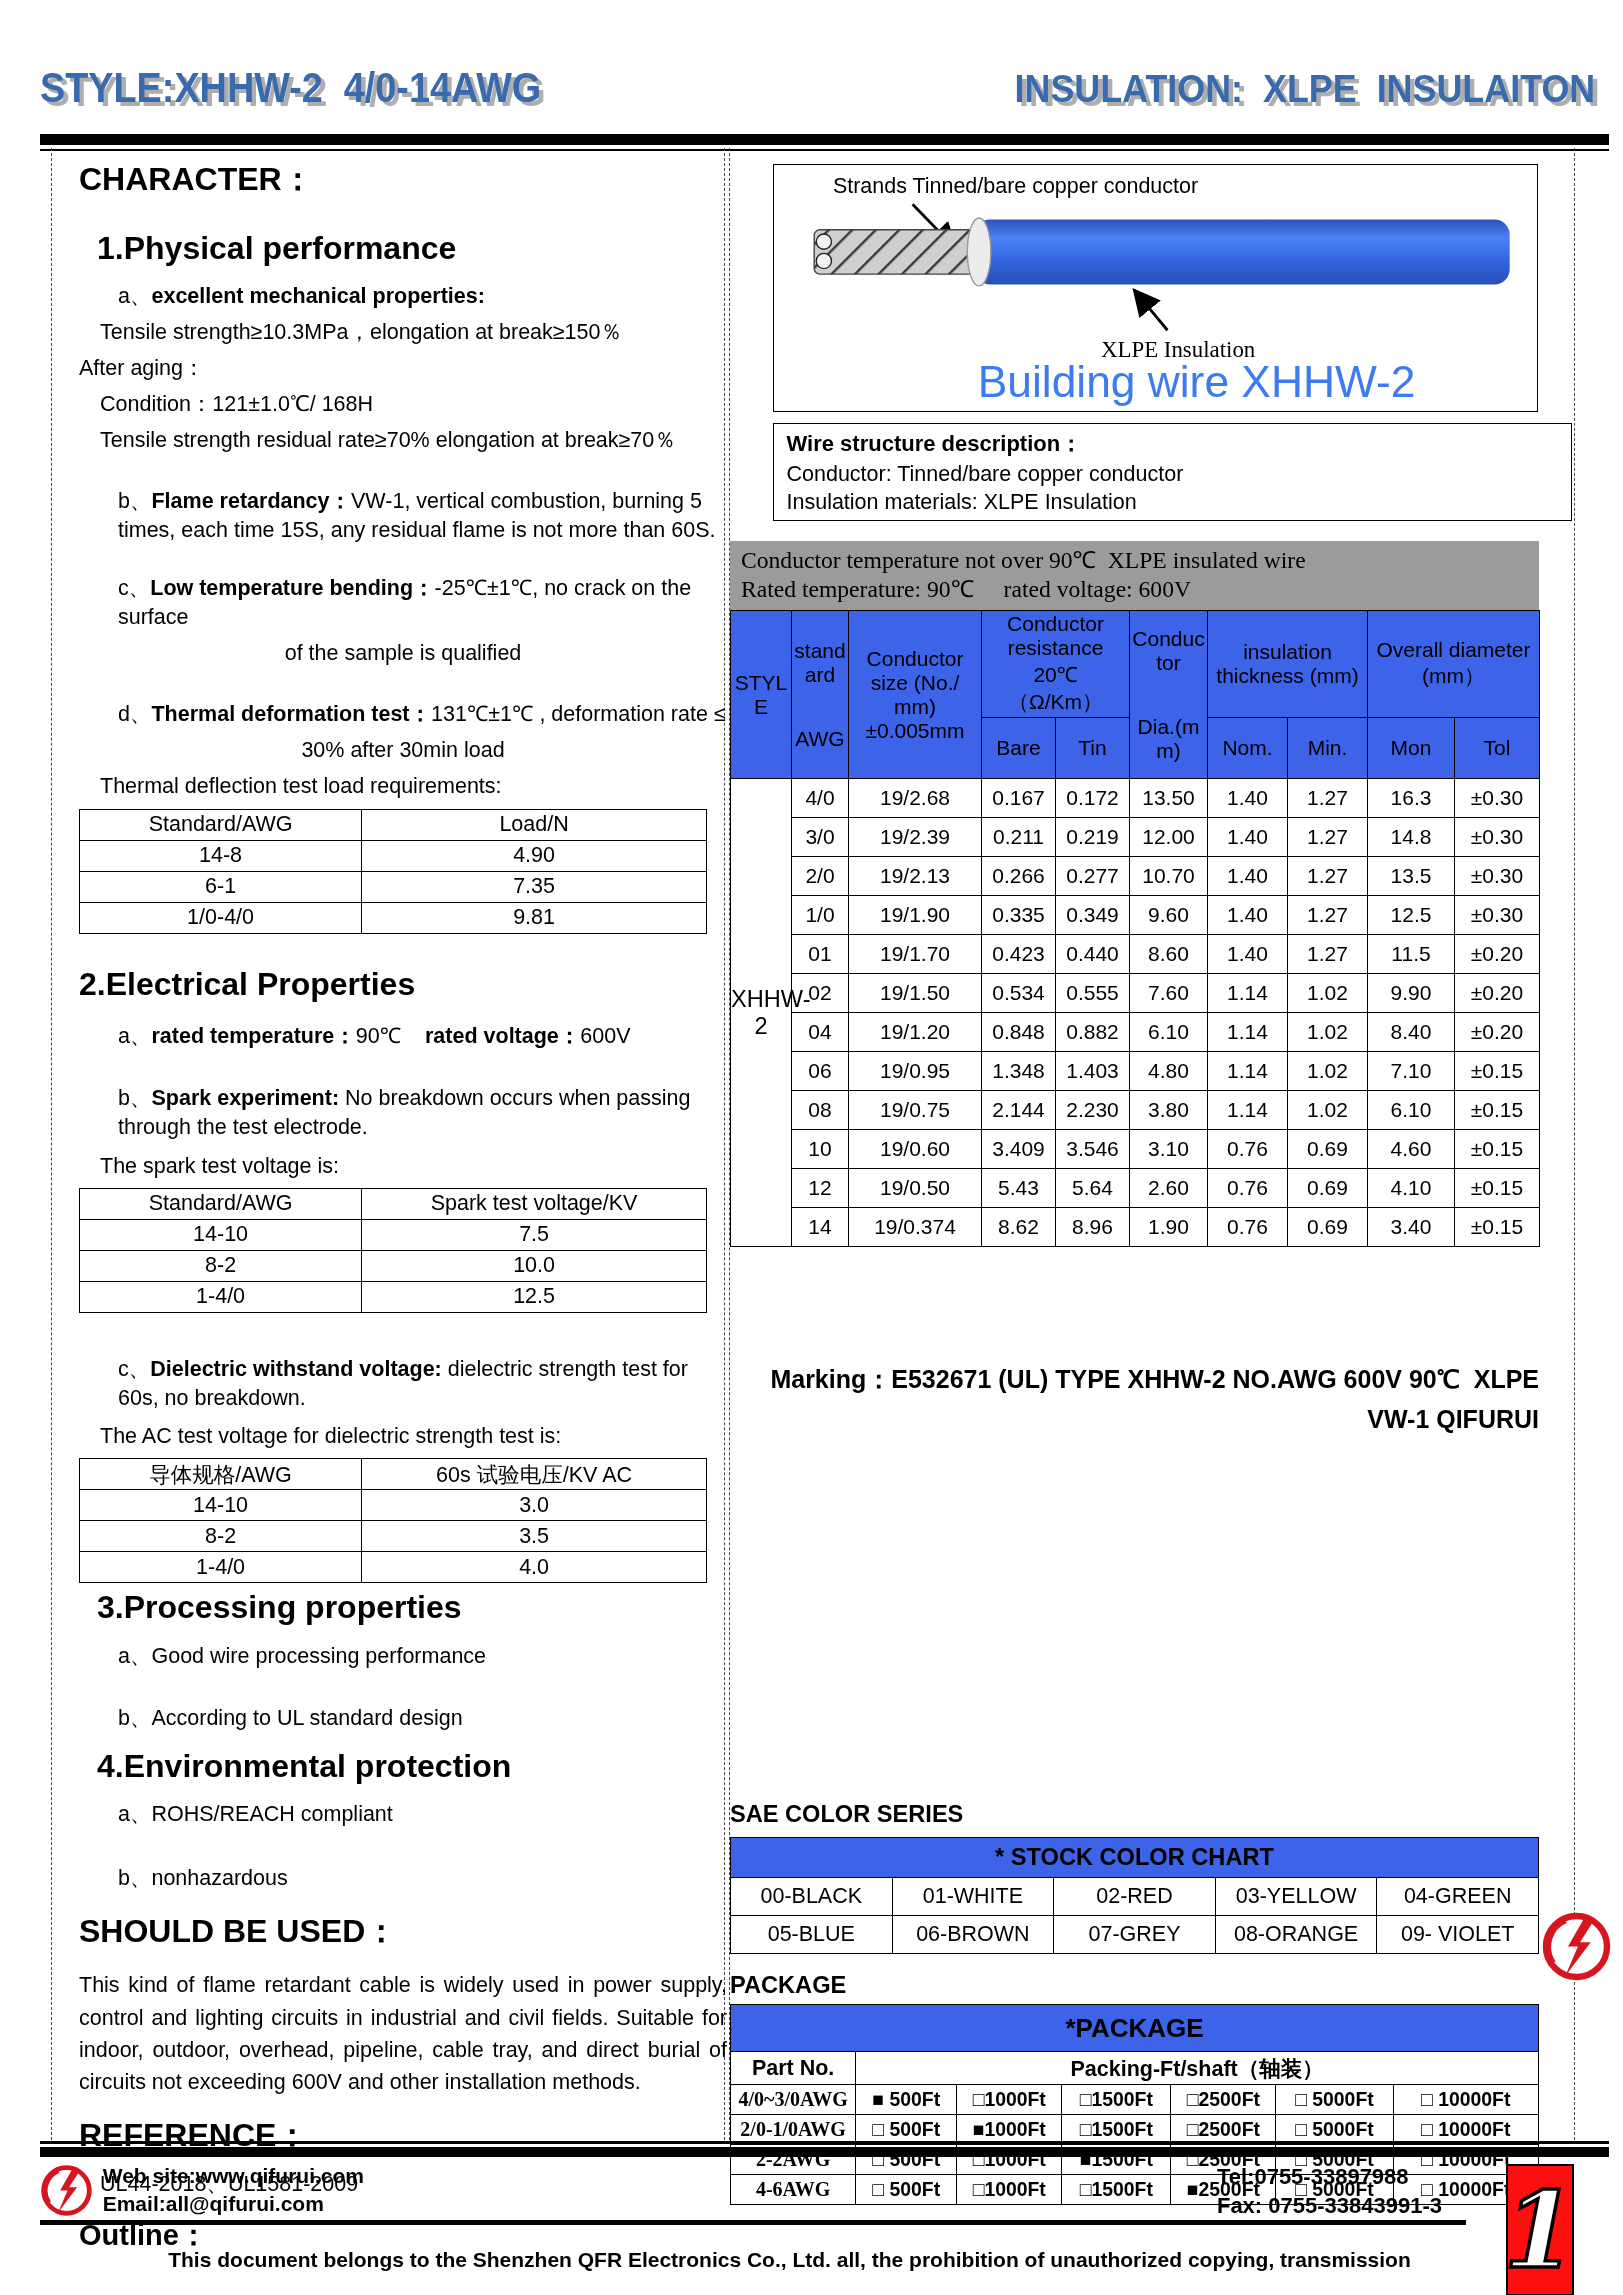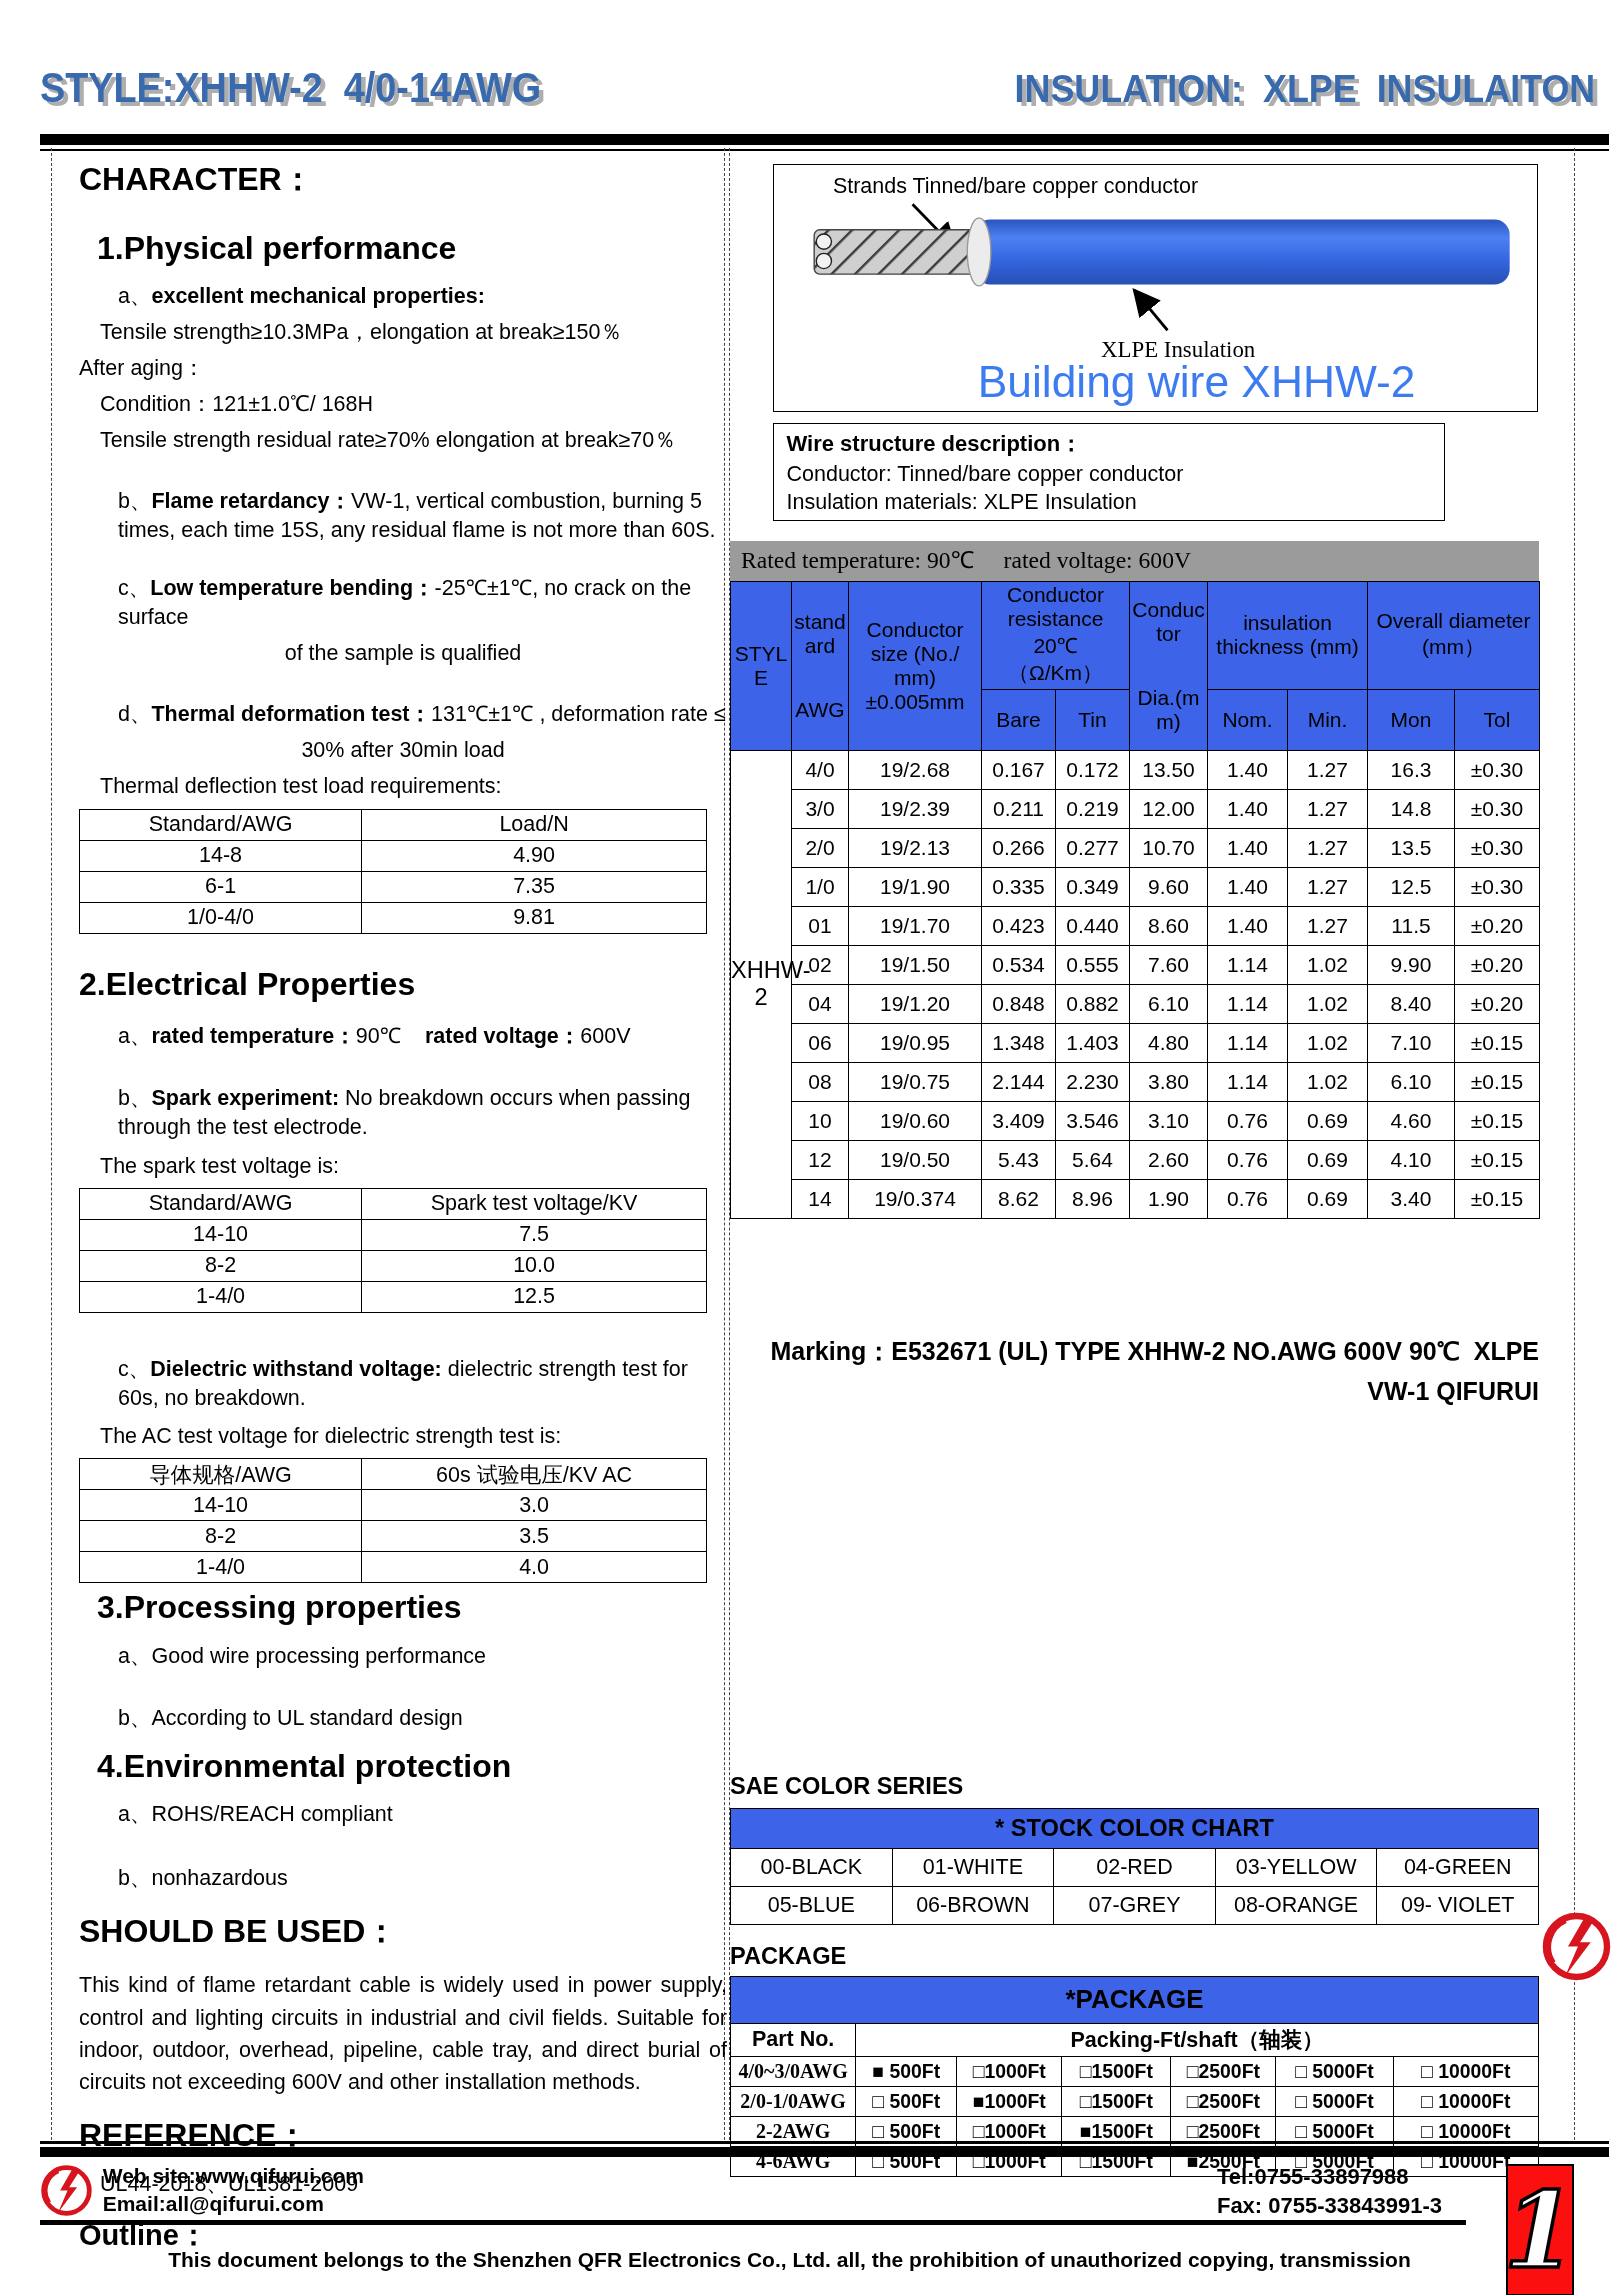--- a/index.html
+++ b/index.html
@@ -40,21 +40,21 @@
   .ind2 { padding-left:21px; }
   .ctr  { text-align:center; padding-left:0; }
   .just { text-align:justify; }
   .b { font-weight:bold; }
   .t-small { width:628px; border-collapse:collapse; font-size:21.5px; text-align:center; margin-top:7px; }
   .t-small th, .t-small td { border:1.4px solid #000; font-weight:normal; height:31px; }
   .t-small th:first-child, .t-small td:first-child { width:45%; }
 
   
   .diagram-box { margin:16.7px 0 0 43px; width:765px; height:248px; border:1.4px solid #000; }
-  .wire-box { margin:11px 0 0 43px; width:672px; border:1.4px solid #000; padding:5.6px 12.5px; }
+  .wire-box { margin:11px 0 0 43px; width:799px; border:1.4px solid #000; padding:5.6px 12.5px; }
   .wire-box .wb-h { font-size:22px; font-weight:bold; }
   .wire-box .wb-l { font-size:21.5px; margin-top:2.8px; }
 
   .banner { margin-top:19.4px; background:#9b9b9b; padding:5.6px 11px;
             font-family:"Liberation Serif", serif; font-size:23.6px; }
   .banner div { white-space:pre-wrap; line-height:1.22; }
 
   .t-spec { width:100%; border-collapse:collapse; text-align:center; font-size:21px; table-layout:fixed; }
   .t-spec th, .t-spec td { border:1.4px solid #000; }
   .t-spec thead th { background:#3c63e8; font-weight:normal; padding:1.4px; word-wrap:break-word; }
@@ -251,20 +251,21 @@
       </svg>
     </div>
 
     <div class="wire-box">
       <div class="wb-h">Wire structure description：</div>
       <div class="wb-l">Conductor: Tinned/bare copper conductor</div>
       <div class="wb-l">Insulation materials: XLPE Insulation</div>
     </div>
 
     <div class="banner">
+      <div>Conductor temperature not over 90℃  XLPE insulated wire</div>
       <div>Rated temperature: 90℃     rated voltage: 600V</div>
     </div>
 
     <table class="t-spec">
       <colgroup>
         <col style="width:61px">
           <col style="width:57px">
           <col style="width:133px">
         <col style="width:74px">
           <col style="width:74px">

